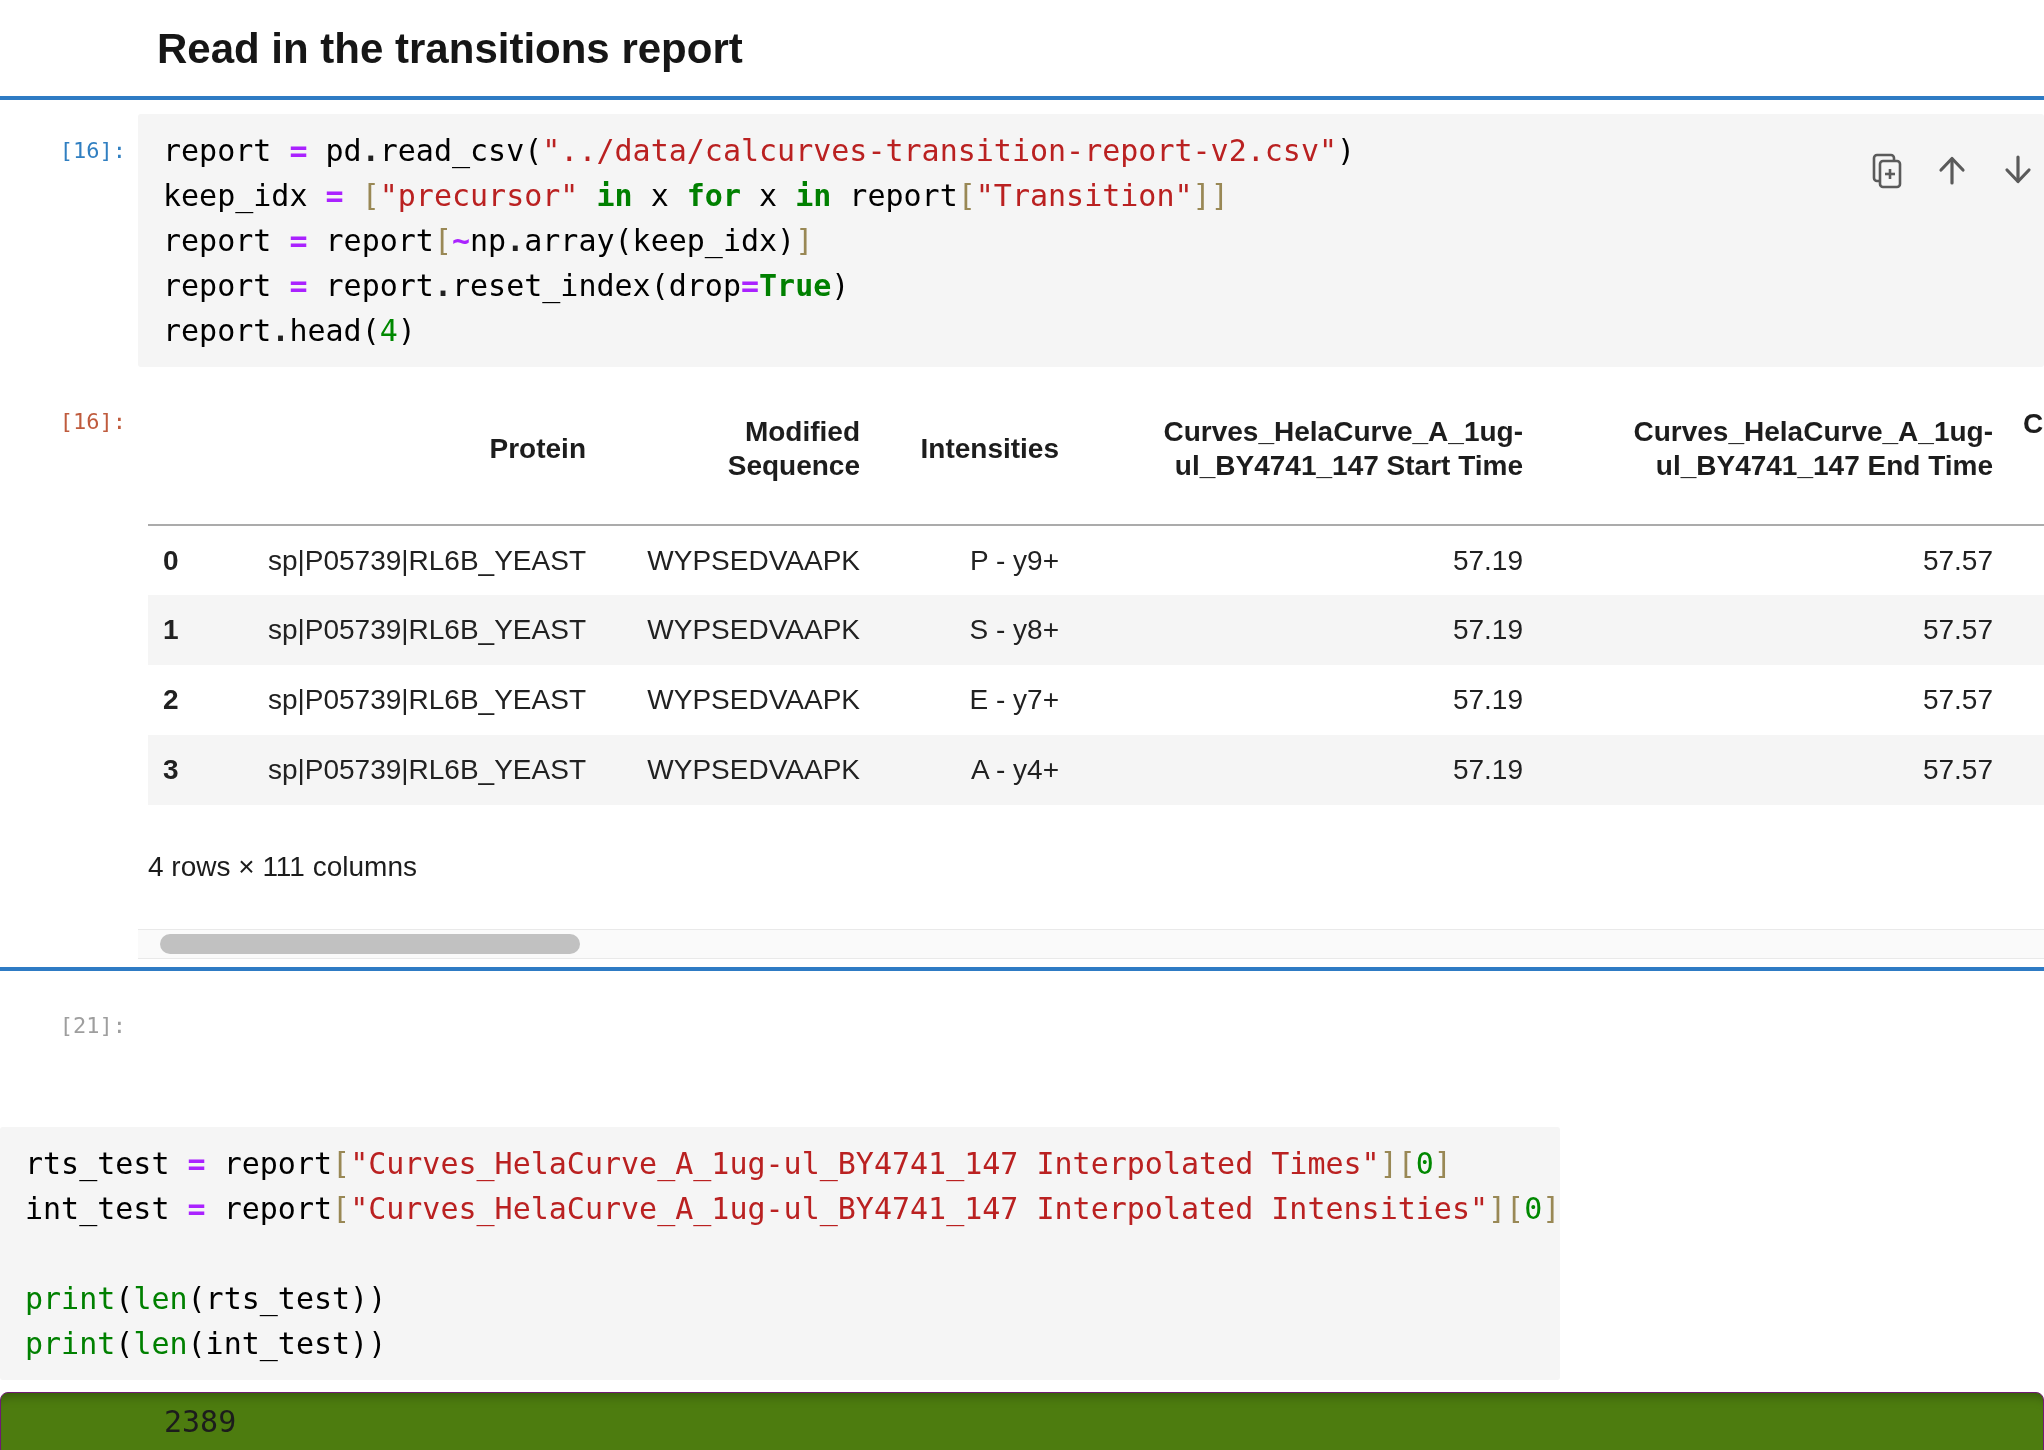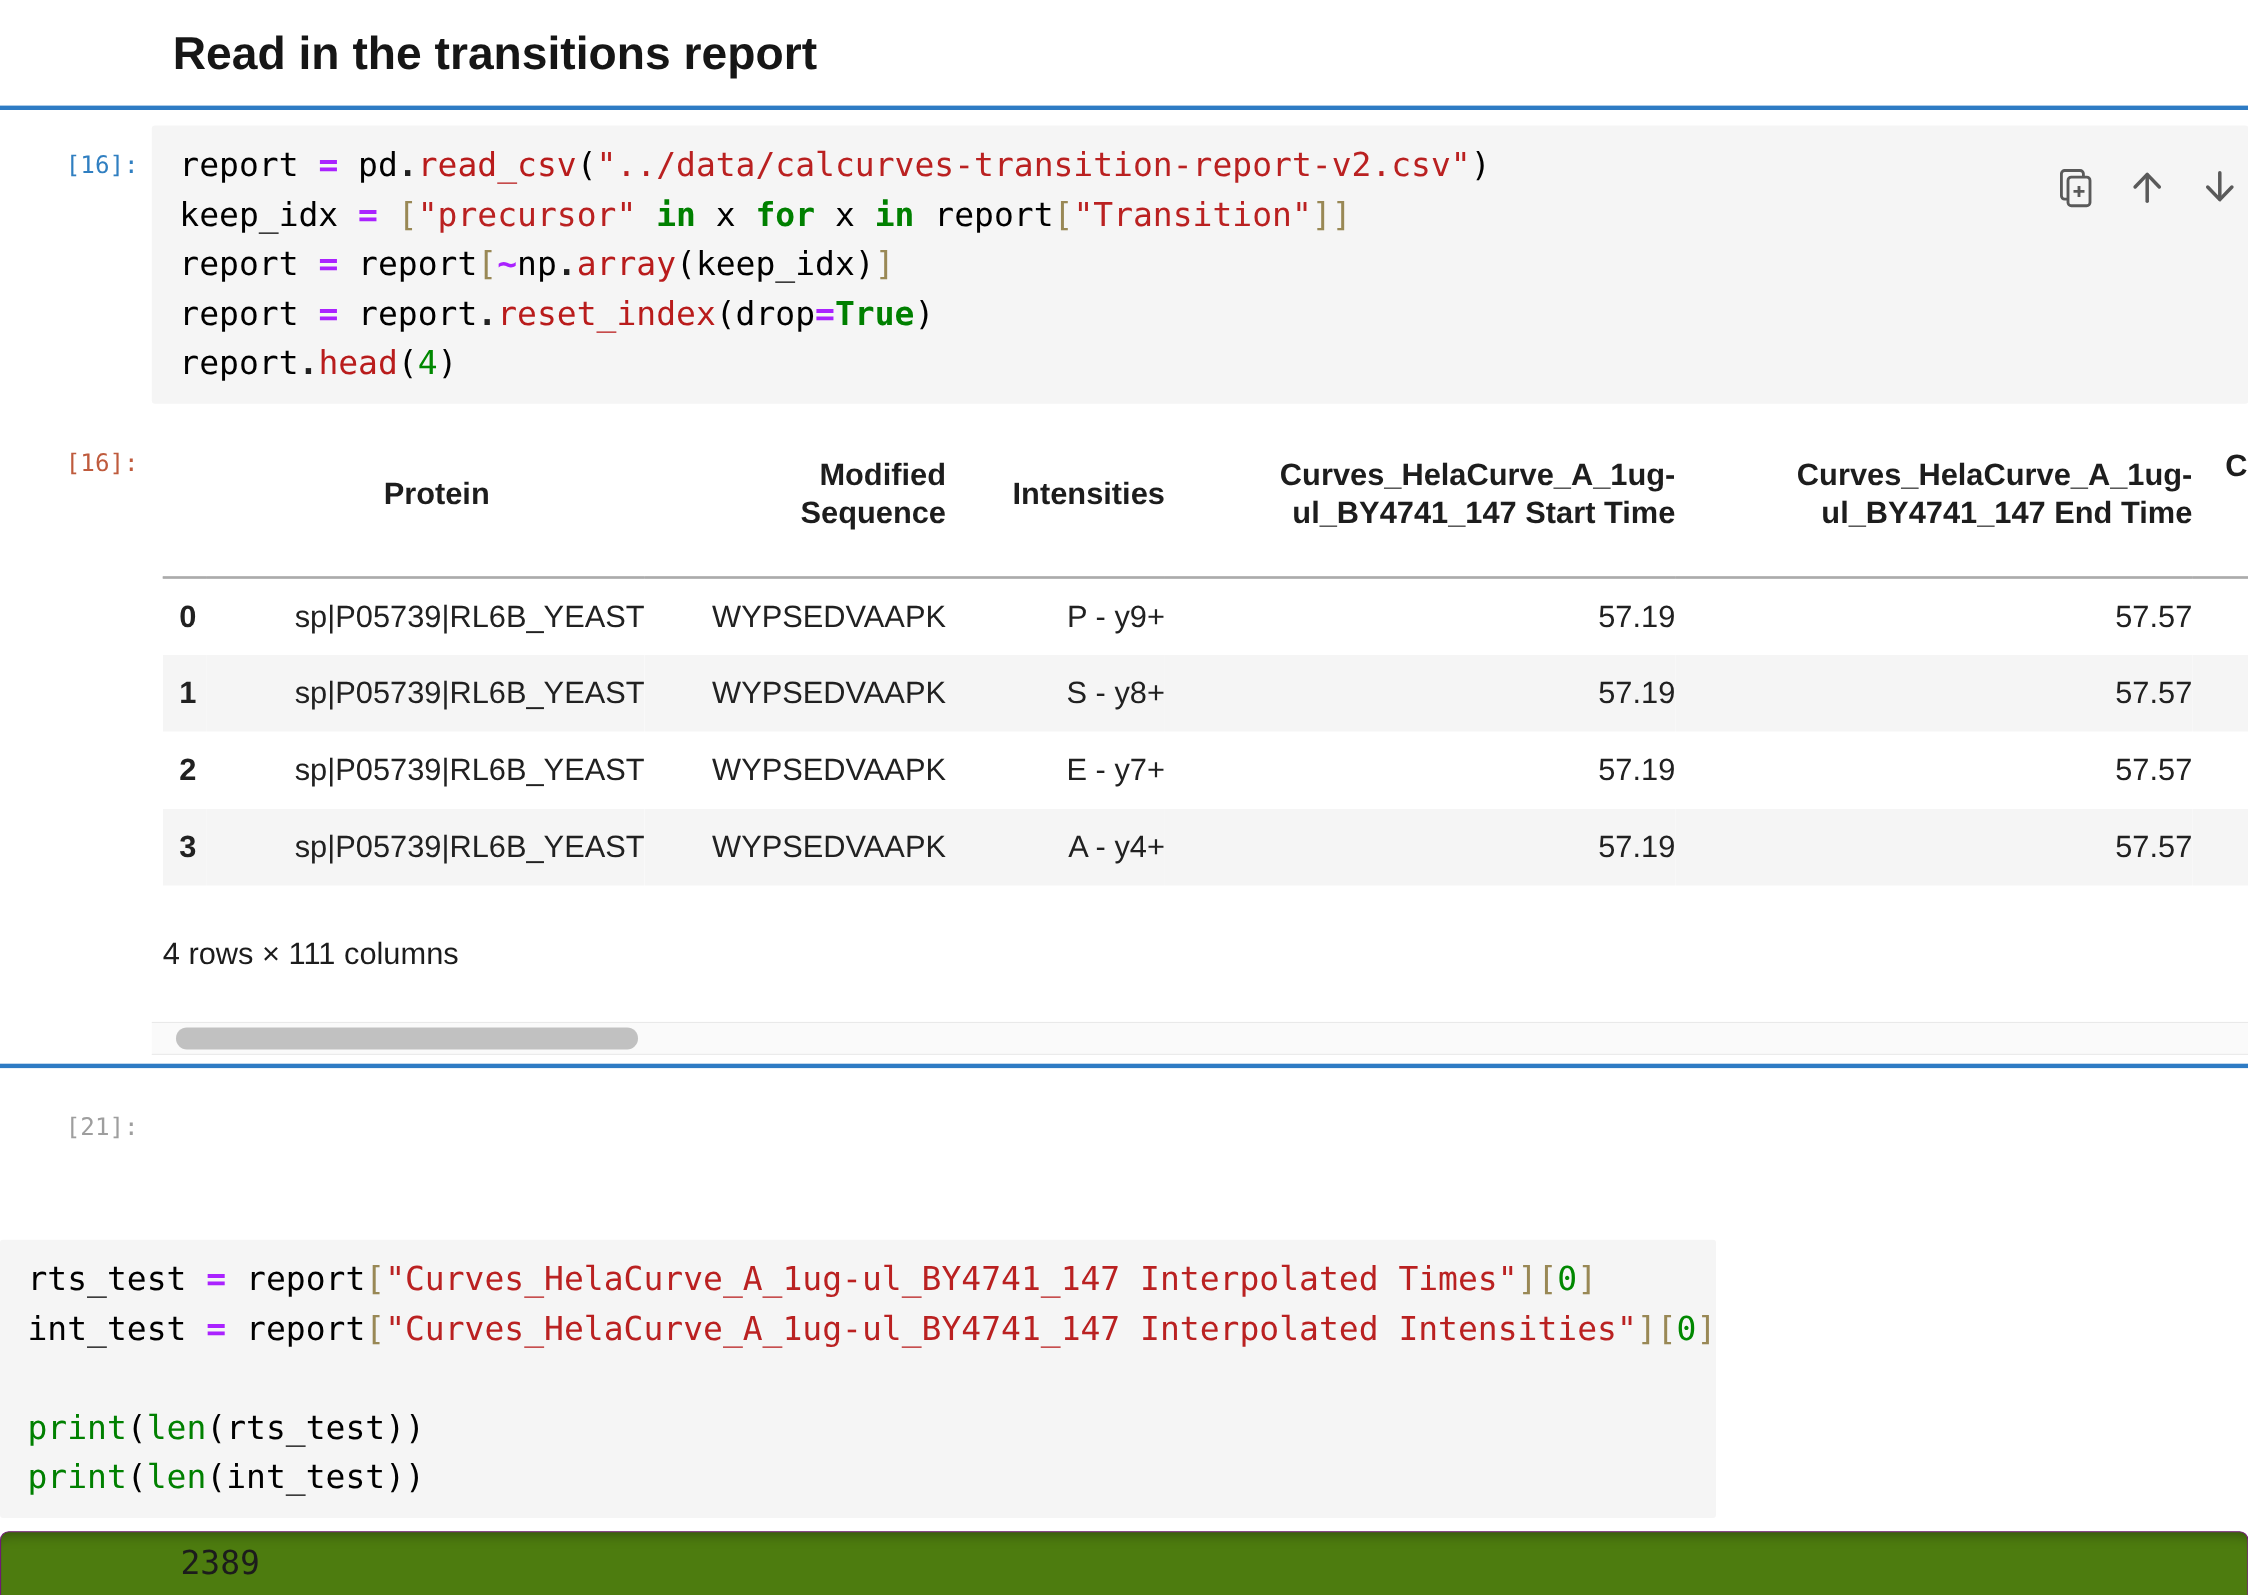--- a/index.html
+++ b/index.html
@@ -37,21 +37,21 @@
     font-family:"DejaVu Sans Mono", monospace; font-size:30px; line-height:45px;
     white-space:pre; color:#212121;
   }
   
   .tk-v  { color:#000000; }
   .tk-k  { color:#008000; font-weight:bold; }
   .tk-b  { color:#008000; }
   .tk-o  { color:#aa22ff; font-weight:bold; }
   .tk-s  { color:#ba2121; }
   .tk-n  { color:#008800; }
-  .tk-p  { color:#b91c1c; }
+  .tk-p  { color:#000000; }
   .tk-br { color:#998855; }
   .tk-dt { color:#212121; font-weight:bold; }
 
   
   .cell-toolbar {
     position:absolute; top:36px; right:6px; display:flex; gap:26px;
   }
   .tb-btn { width:40px; height:40px; cursor:pointer; }
   .tb-btn svg { display:block; }
 
@@ -151,21 +151,21 @@
     </div>
 </div>
 
 <div class="output-row">
   <div class="prompt-col prompt-out">[16]:</div>
   <div class="output-content">
     <table class="dataframe">
       <thead>
           <tr>
             <th class="idx-h" style="width: 40px;"></th>
-            <th style="width: 398px; text-align: center;">Protein</th>
+            <th style="width: 398px;">Protein</th>
             <th style="width: 274px;">Modified Sequence</th>
             <th style="width: 199px;">Intensities</th>
             <th style="width: 464px;">Curves_HelaCurve_A_1ug-ul_BY4741_147 Start Time</th>
             <th style="width: 470px;">Curves_HelaCurve_A_1ug-ul_BY4741_147 End Time</th>
             <th class="trunc" style="width: 51px;">C</th>
           </tr>
         </thead>
       <tbody>
           <tr>
             <td class="idx">0</td>

